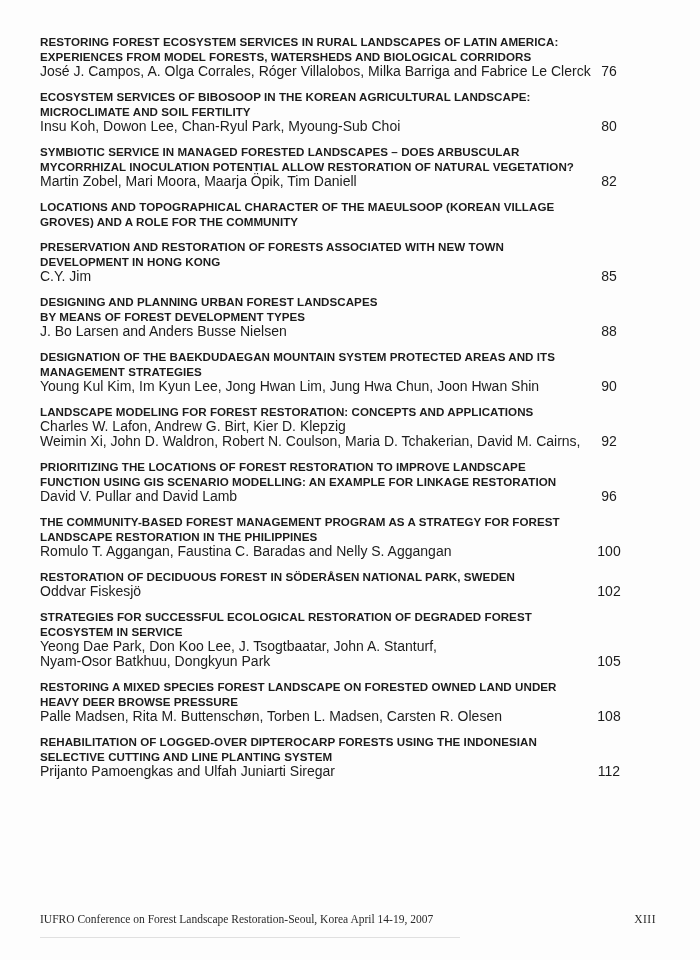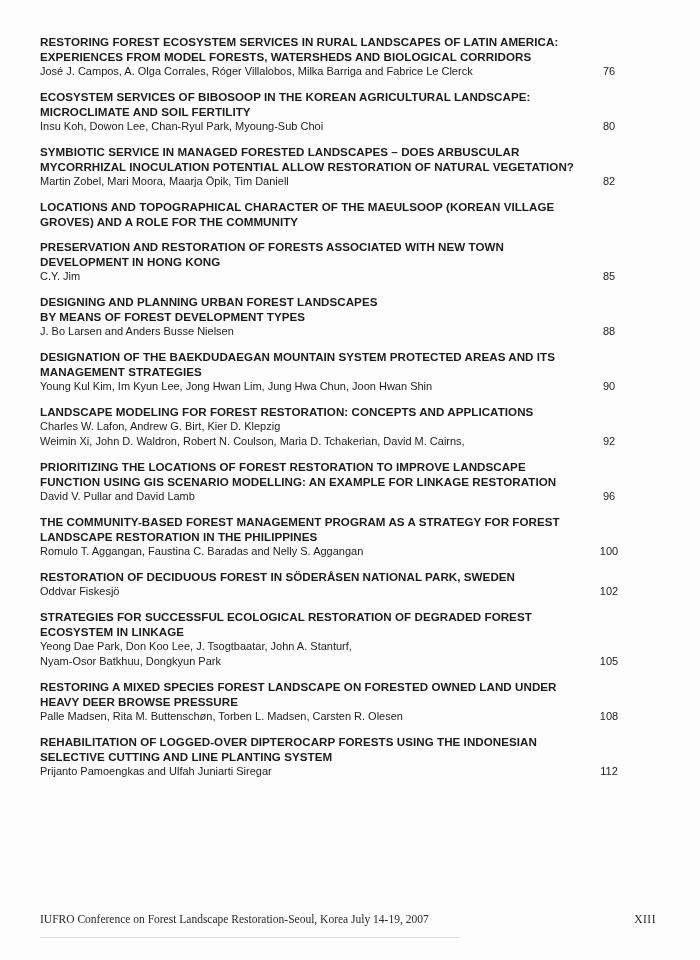--- a/index.html
+++ b/index.html
@@ -29,21 +29,21 @@
     margin: 0;
     font-size: 11.6px;
     line-height: 15px;
     font-weight: 700;
     letter-spacing: 0.05px;
   }
   .tline { display: block; white-space: nowrap; }
   .authors-row {
     display: flex;
     width: 584px;
-    font-size: 11px;
+    font-size: 14px;
     line-height: 15px;
     font-weight: 400;
   }
   .authors { flex: 1 1 auto; min-width: 0; }
   .aline { display: block; white-space: nowrap; }
   .page-num {
     align-self: flex-end;
     white-space: nowrap;
     text-align: center;
     min-width: 30px;
@@ -210,21 +210,21 @@
         <div class="authors">
             <span class="aline">Oddvar Fiskesjö</span>
           </div>
         <span class="page-num">102</span>
       </div>
     </section>
 
     <section class="entry">
       <h2 class="title">
           <span class="tline">STRATEGIES FOR SUCCESSFUL ECOLOGICAL RESTORATION OF DEGRADED FOREST</span>
-          <span class="tline">ECOSYSTEM IN LINKAGE</span>
+          <span class="tline">ECOSYSTEM IN SERVICE</span>
         </h2>
       <div class="authors-row">
         <div class="authors">
             <span class="aline">Yeong Dae Park, Don Koo Lee, J. Tsogtbaatar, John A. Stanturf,</span>
             <span class="aline">Nyam-Osor Batkhuu, Dongkyun Park</span>
           </div>
         <span class="page-num">105</span>
       </div>
     </section>
 
@@ -249,19 +249,19 @@
       <div class="authors-row">
         <div class="authors">
             <span class="aline">Prijanto Pamoengkas and Ulfah Juniarti Siregar</span>
           </div>
         <span class="page-num">112</span>
       </div>
     </section>
   </main>
 
   <footer class="footer">
-    <span class="footer-left">IUFRO Conference on Forest Landscape Restoration-Seoul, Korea July 14-19, 2007</span>
+    <span class="footer-left">IUFRO Conference on Forest Landscape Restoration-Seoul, Korea April 14-19, 2007</span>
     <span class="footer-right">XIII</span>
   </footer>
 
   <div class="footer-rule"></div>
 
 </div>
 
 </body></html>

